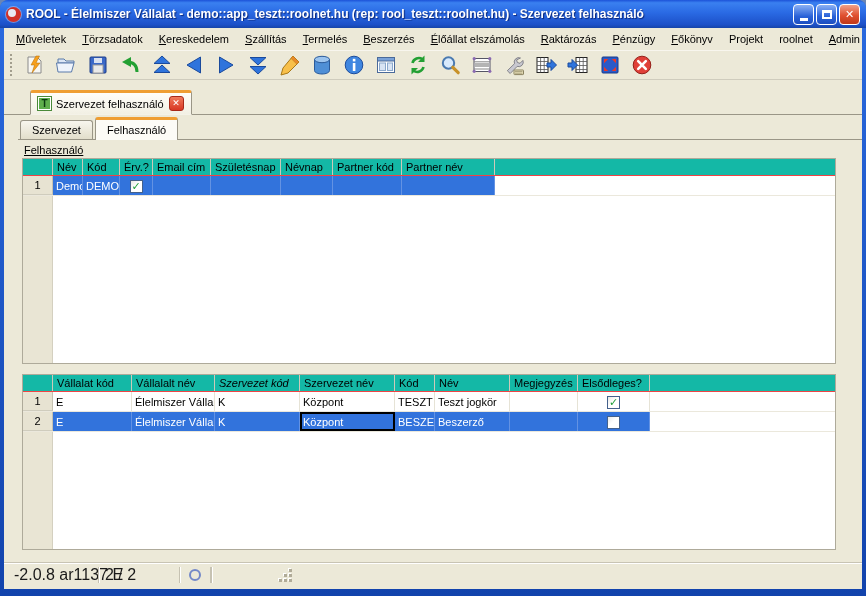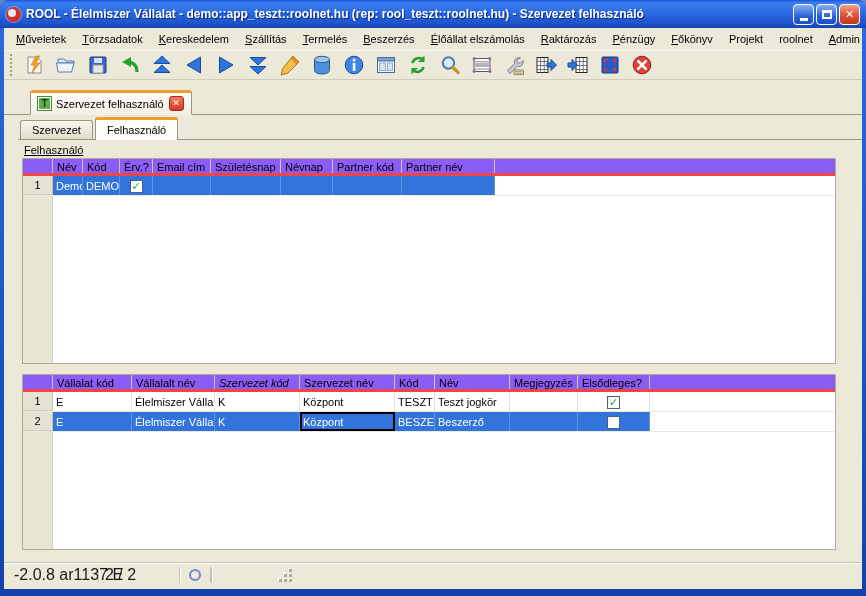--- a/index.html
+++ b/index.html
@@ -51,21 +51,21 @@
   .subtab{height:19px;margin-right:2px;padding:0 11px;background:linear-gradient(#f8f6ee,#e2decb);
     border:1px solid #9a9687;border-bottom:none;border-radius:3px 3px 0 0;
     font-size:11px;display:flex;align-items:center;}
   .subtab.active{height:23px;margin-bottom:-1px;background:#fcfbf6;border-top:3px solid var(--orange);z-index:2;}
   .section-link{position:absolute;top:63px;left:20px;font-size:11px;text-decoration:underline;color:#000;}
   
   .table-panel{position:absolute;background:#fff;border:1px solid #aeaa9a;overflow:hidden;}
   .t1{left:18px;top:77px;width:814px;height:206px;}
   .t2{left:18px;top:293px;width:814px;height:176px;}
   .gutter-bg{position:absolute;left:0;top:0;bottom:0;width:30px;background:#e9e5d4;border-right:1px solid #d4d0c0;}
-  .thead{position:relative;display:flex;height:17px;background:#8b5cf6;border-bottom:3px solid #ef4444;}
+  .thead{position:relative;display:flex;height:17px;background:#14b8a6;border-bottom:1px solid #ef4444;}
   .hgutter{width:30px;flex:none;border-right:1px solid #cdc9b9;}
   .hcell{flex:none;padding:2px 4px 0;font-size:11px;white-space:nowrap;overflow:hidden;border-right:1px solid #cdc9b9;color:#000;}
   .hfill{flex:1;}
   .trow{position:relative;display:flex;height:20px;border-bottom:1px solid #ebe8dc;}
   .gcell{width:30px;flex:none;background:#e7e3d2;border-right:1px solid #c6c2b2;border-bottom:1px solid #cfccbd;
     font-size:11px;display:flex;align-items:center;justify-content:center;color:#000;}
   .dcell{flex:none;padding:1px 3px 0;font-size:11px;white-space:nowrap;overflow:hidden;display:flex;align-items:center;
     border-right:1px solid #e6e3d6;color:#000;}
   .trow.sel .dcell{background:var(--sel);color:#fff;border-right-color:#6392e3;}
   .dcell.focus{outline:2px solid #000;outline-offset:-2px;}

